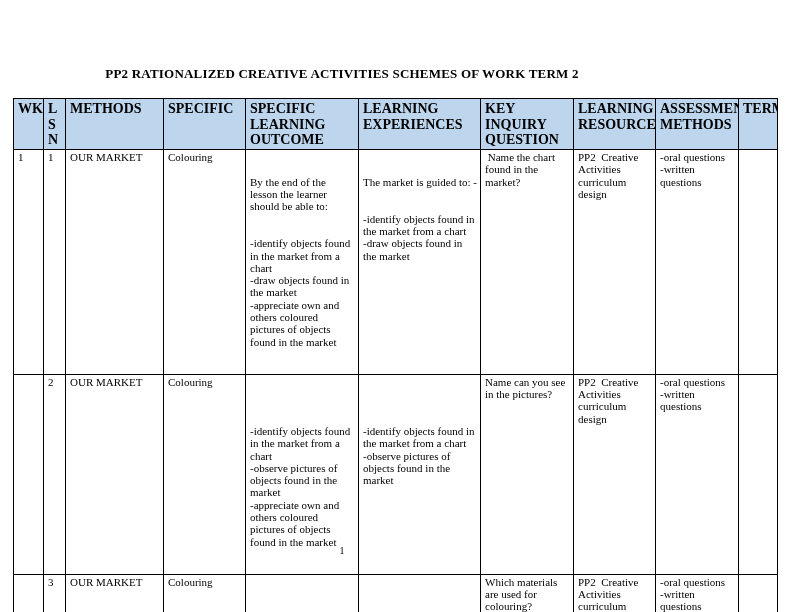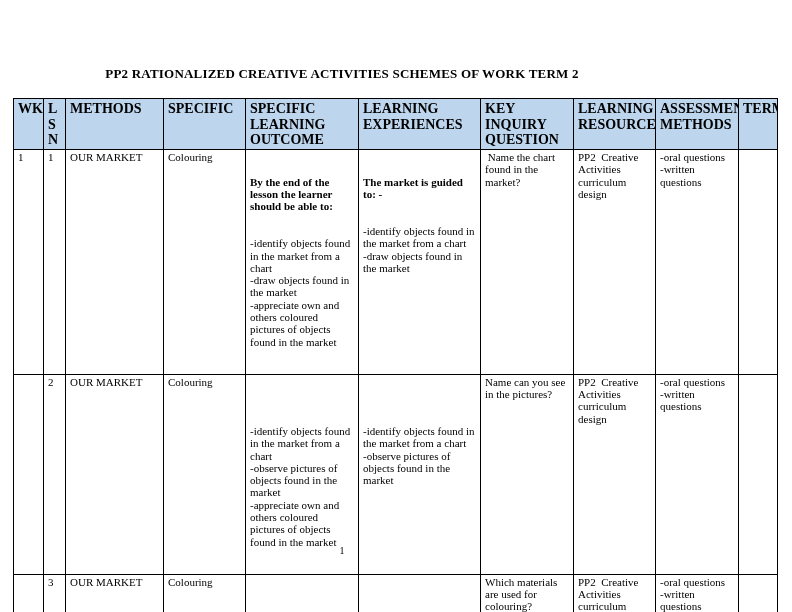--- a/index.html
+++ b/index.html
@@ -39,21 +39,21 @@
     text-align: left;
     padding: 2px 3px 1px 4px;
     white-space: pre-line;
   }
   .sow-table td {
     font-size: 11px;
     line-height: 1.12;
     padding: 1px 3px 1px 4px;
     white-space: pre-wrap;
   }
-  .bold-intro { font-weight: bold; }
+  .bold-intro { font-weight: normal; }
   tr.header-row { height: 35px; }
   tr.row-1 { height: 162px; }
   tr.row-2 { height: 137px; }
   tr.row-3 { height: 101px; }
 
   .page-number {
     position: absolute; top: 545px; left: 0; right: 0;
     text-align: center;
     font-size: 10px;
   }

